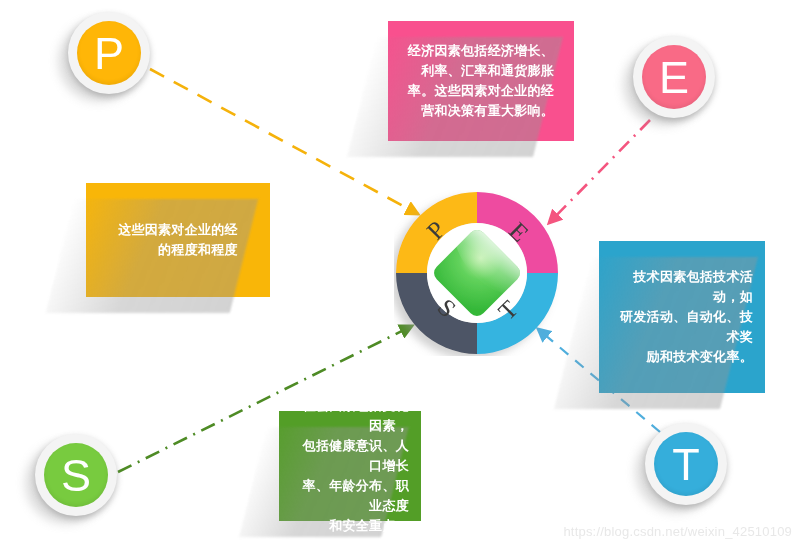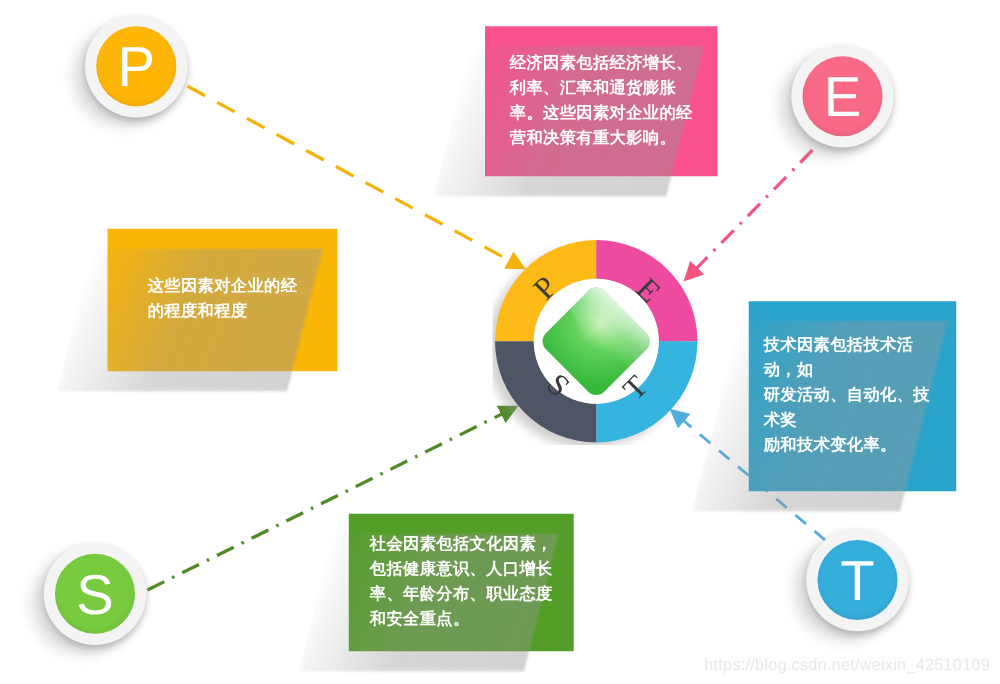--- a/index.html
+++ b/index.html
@@ -29,21 +29,21 @@
     z-index: 2;
   }
 
   
   .callout {
     position: absolute;
     box-sizing: border-box;
     display: flex;
     align-items: center;
     justify-content: center;
-    text-align: left;
+    text-align: right;
     color: #ffffff;
     font-weight: bold;
     font-size: 13px;
     line-height: 1.55;
     letter-spacing: 0.3px;
     padding: 10px 12px;
     z-index: 3;
     font-family: "DejaVu Sans", "Liberation Sans", sans-serif;
   }
   .callout .ctext {
@@ -70,21 +70,21 @@
   }
   #callout-economic {
     left: 388px; top: 21px;   width: 186px; height: 120px;
     background: #F9508E;
   }
   #callout-technological {
     left: 599px; top: 241px;  width: 166px; height: 152px;
     background: #2BA4CC;
   }
   #callout-social {
-    left: 279px; top: 411px;  width: 180px; height: 110px;
+    left: 279px; top: 411px;  width: 142px; height: 110px;
     background: #539E27;
   }
 
   
   .badge {
     position: absolute;
     width: 82px;
     height: 82px;
     border-radius: 50%;
     background: #f4f4f4;

